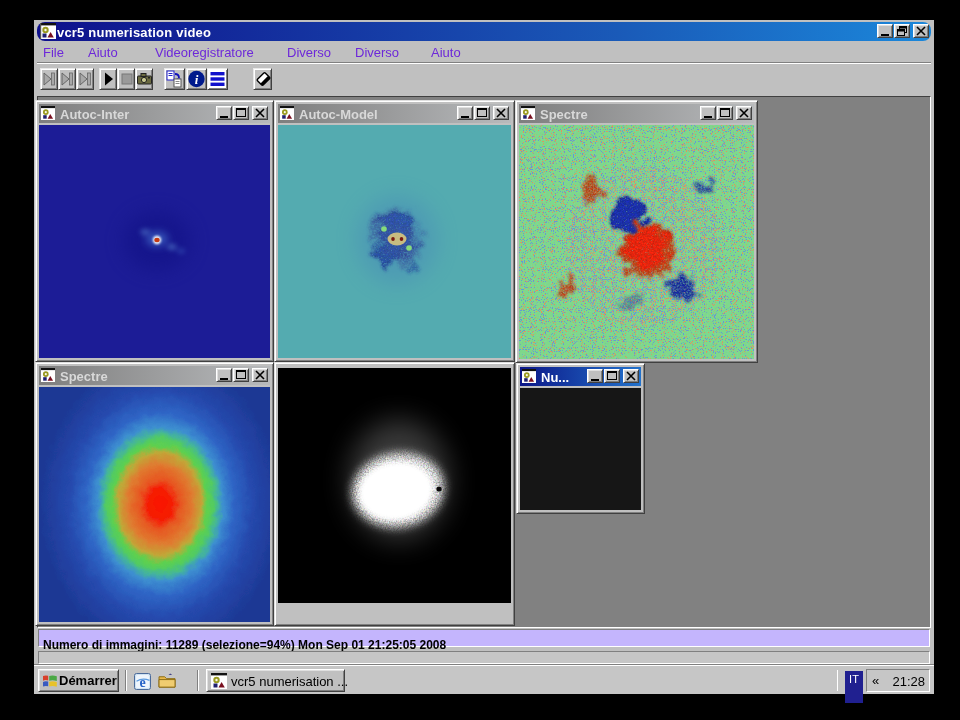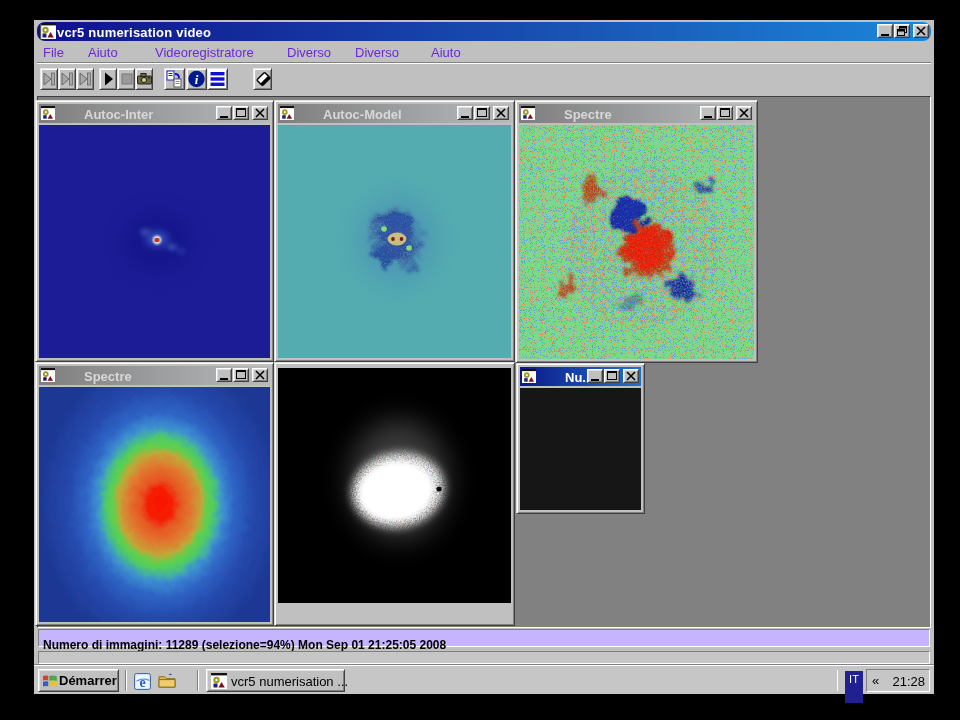--- a/index.html
+++ b/index.html
@@ -24,21 +24,21 @@
 
 #status1{left:3px;top:608px;width:894px;height:21px;background:#c0c0c0;}
 #status1 .inner{position:absolute;left:1px;top:1px;right:1px;bottom:2px;border:1px solid;border-color:#808080 #ffffff #ffffff #808080;background:#c4b5fd;font-size:12px;font-weight:bold;color:#000;padding-left:4px;padding-top:8px;}
 #status2{left:4px;top:631px;width:892px;height:13px;border:1px solid;border-color:#808080 #ffffff #ffffff #808080;background:#c6c6c6;}
 
 #taskbar{left:0;top:645px;width:900px;height:29px;background:#c6c6c6;border-top:1px solid #ffffff;box-shadow:0 -1px 0 #808080;}
 
 .win{position:absolute;background:#c0c0c0;border:1px solid;border-color:#dfdfdf #404040 #404040 #dfdfdf;box-shadow:inset 1px 1px 0 #ffffff,inset -1px -1px 0 #808080;padding:3px;}
 .wtitle{position:relative;height:19px;background:linear-gradient(90deg,#7e7e7e,#b8babc);overflow:hidden;}
 .wtitle.active{background:linear-gradient(90deg,#0c1788,#2272cc);}
-.wtitle .wtext{position:absolute;left:21px;top:3px;font-size:13px;font-weight:bold;color:#d8d8d8;white-space:nowrap;margin-left:24px;}
+.wtitle .wtext{position:absolute;left:21px;top:3px;font-size:13px;font-weight:bold;color:#d8d8d8;white-space:nowrap;}
 .wtitle.active .wtext{color:#fff;text-align:right;}
 .wbtn{position:absolute;top:2px;width:16px;height:14px;background:#c0c0c0;border:1px solid;border-color:#ffffff #404040 #404040 #ffffff;box-shadow:inset 1px 1px 0 #dfdfdf,inset -1px -1px 0 #808080;}
 .wicon{position:absolute;left:2px;top:2px;}
 .wcontent{position:relative;margin-top:2px;overflow:hidden;}
 
 .g-min{position:absolute;left:3px;top:9px;width:8px;height:2px;background:#000;}
 .g-max{position:absolute;left:2px;top:1px;width:10px;height:9px;border:1px solid #000;border-top-width:2px;}
 </style>
 </head>
 <body>

